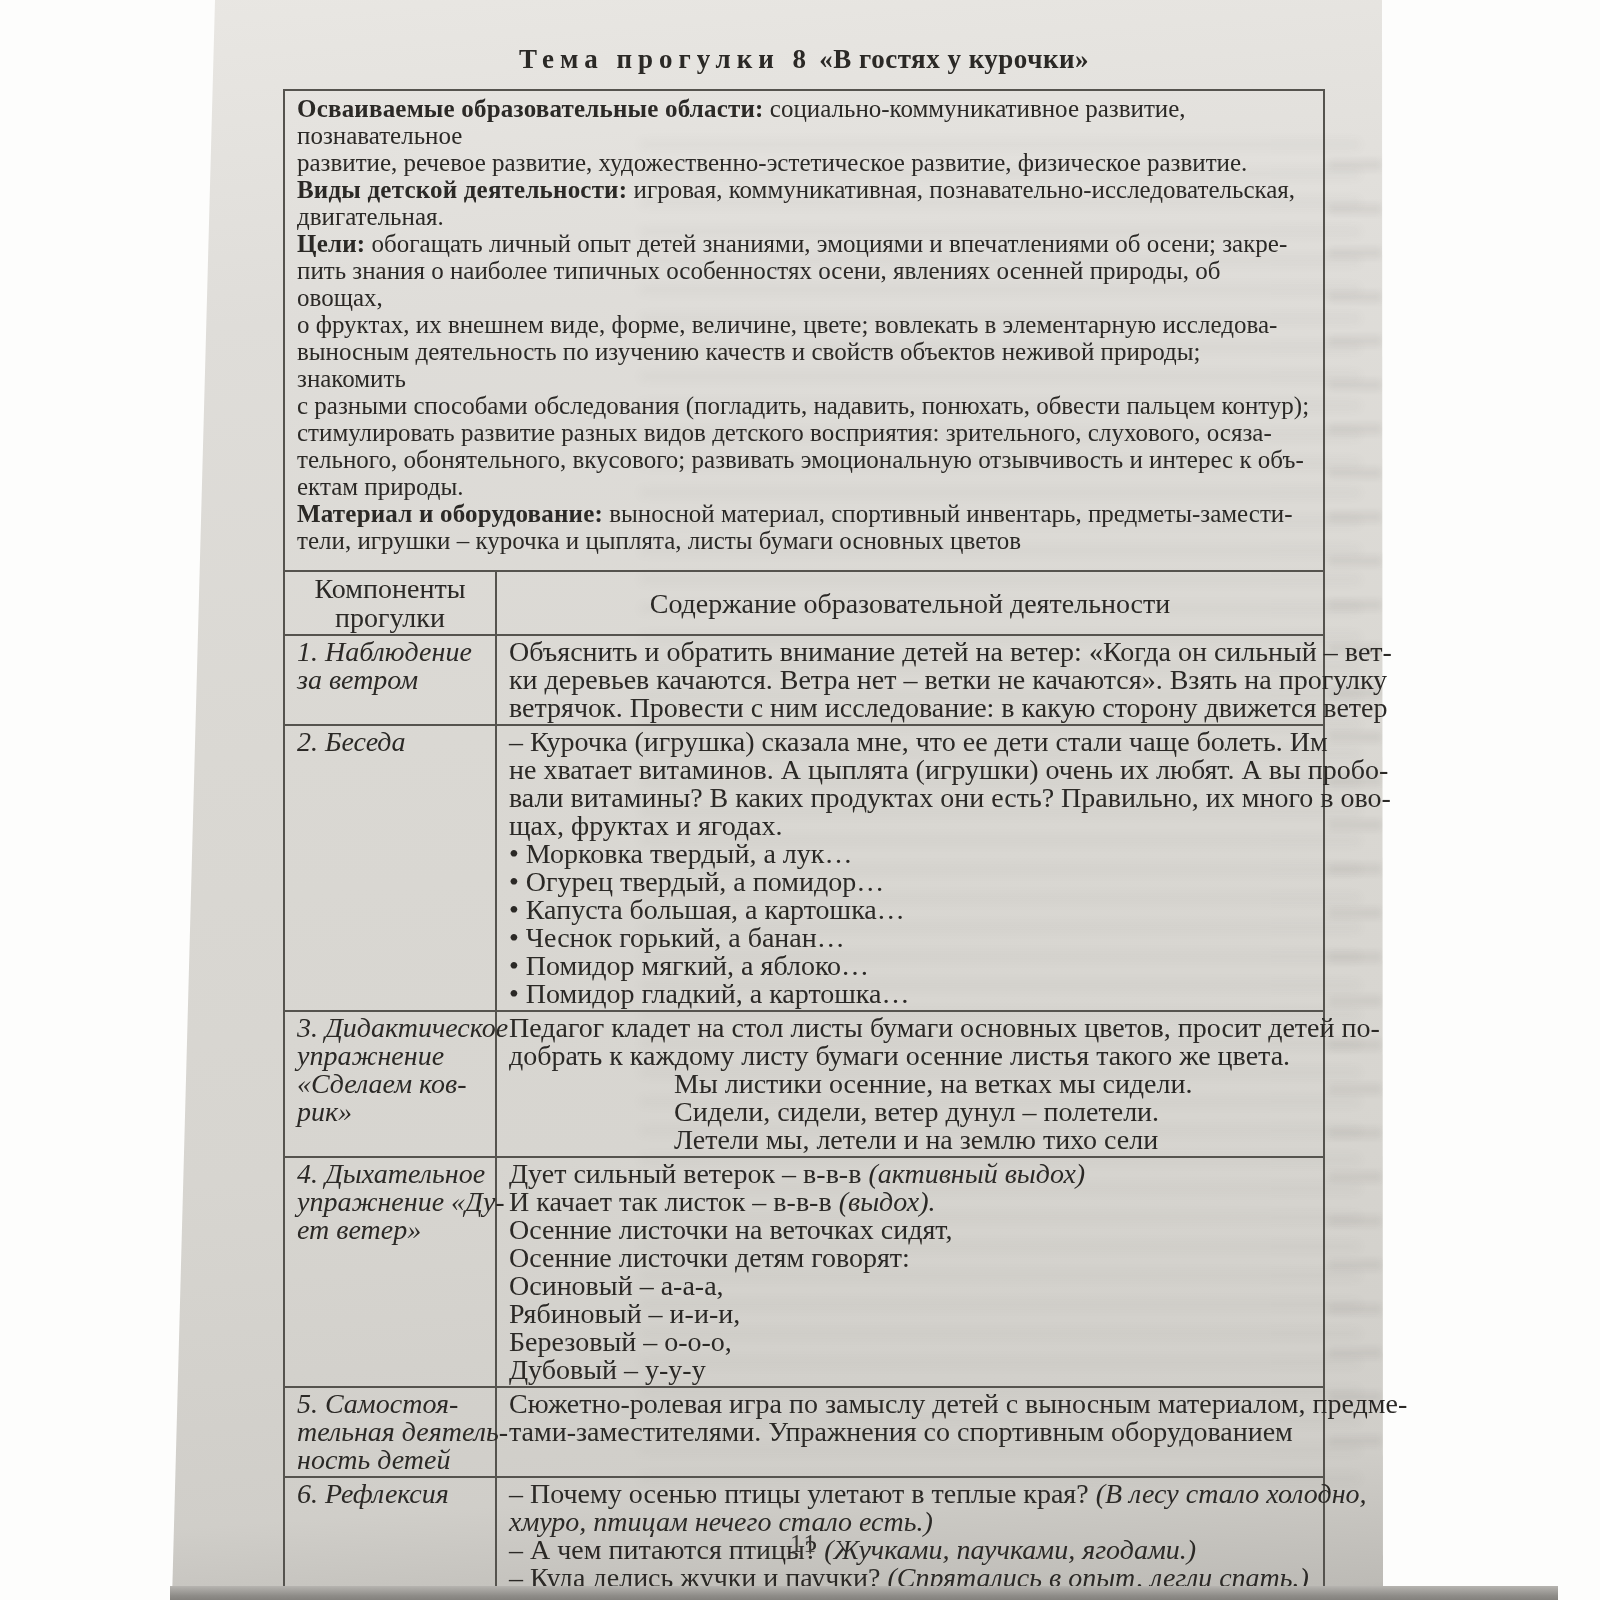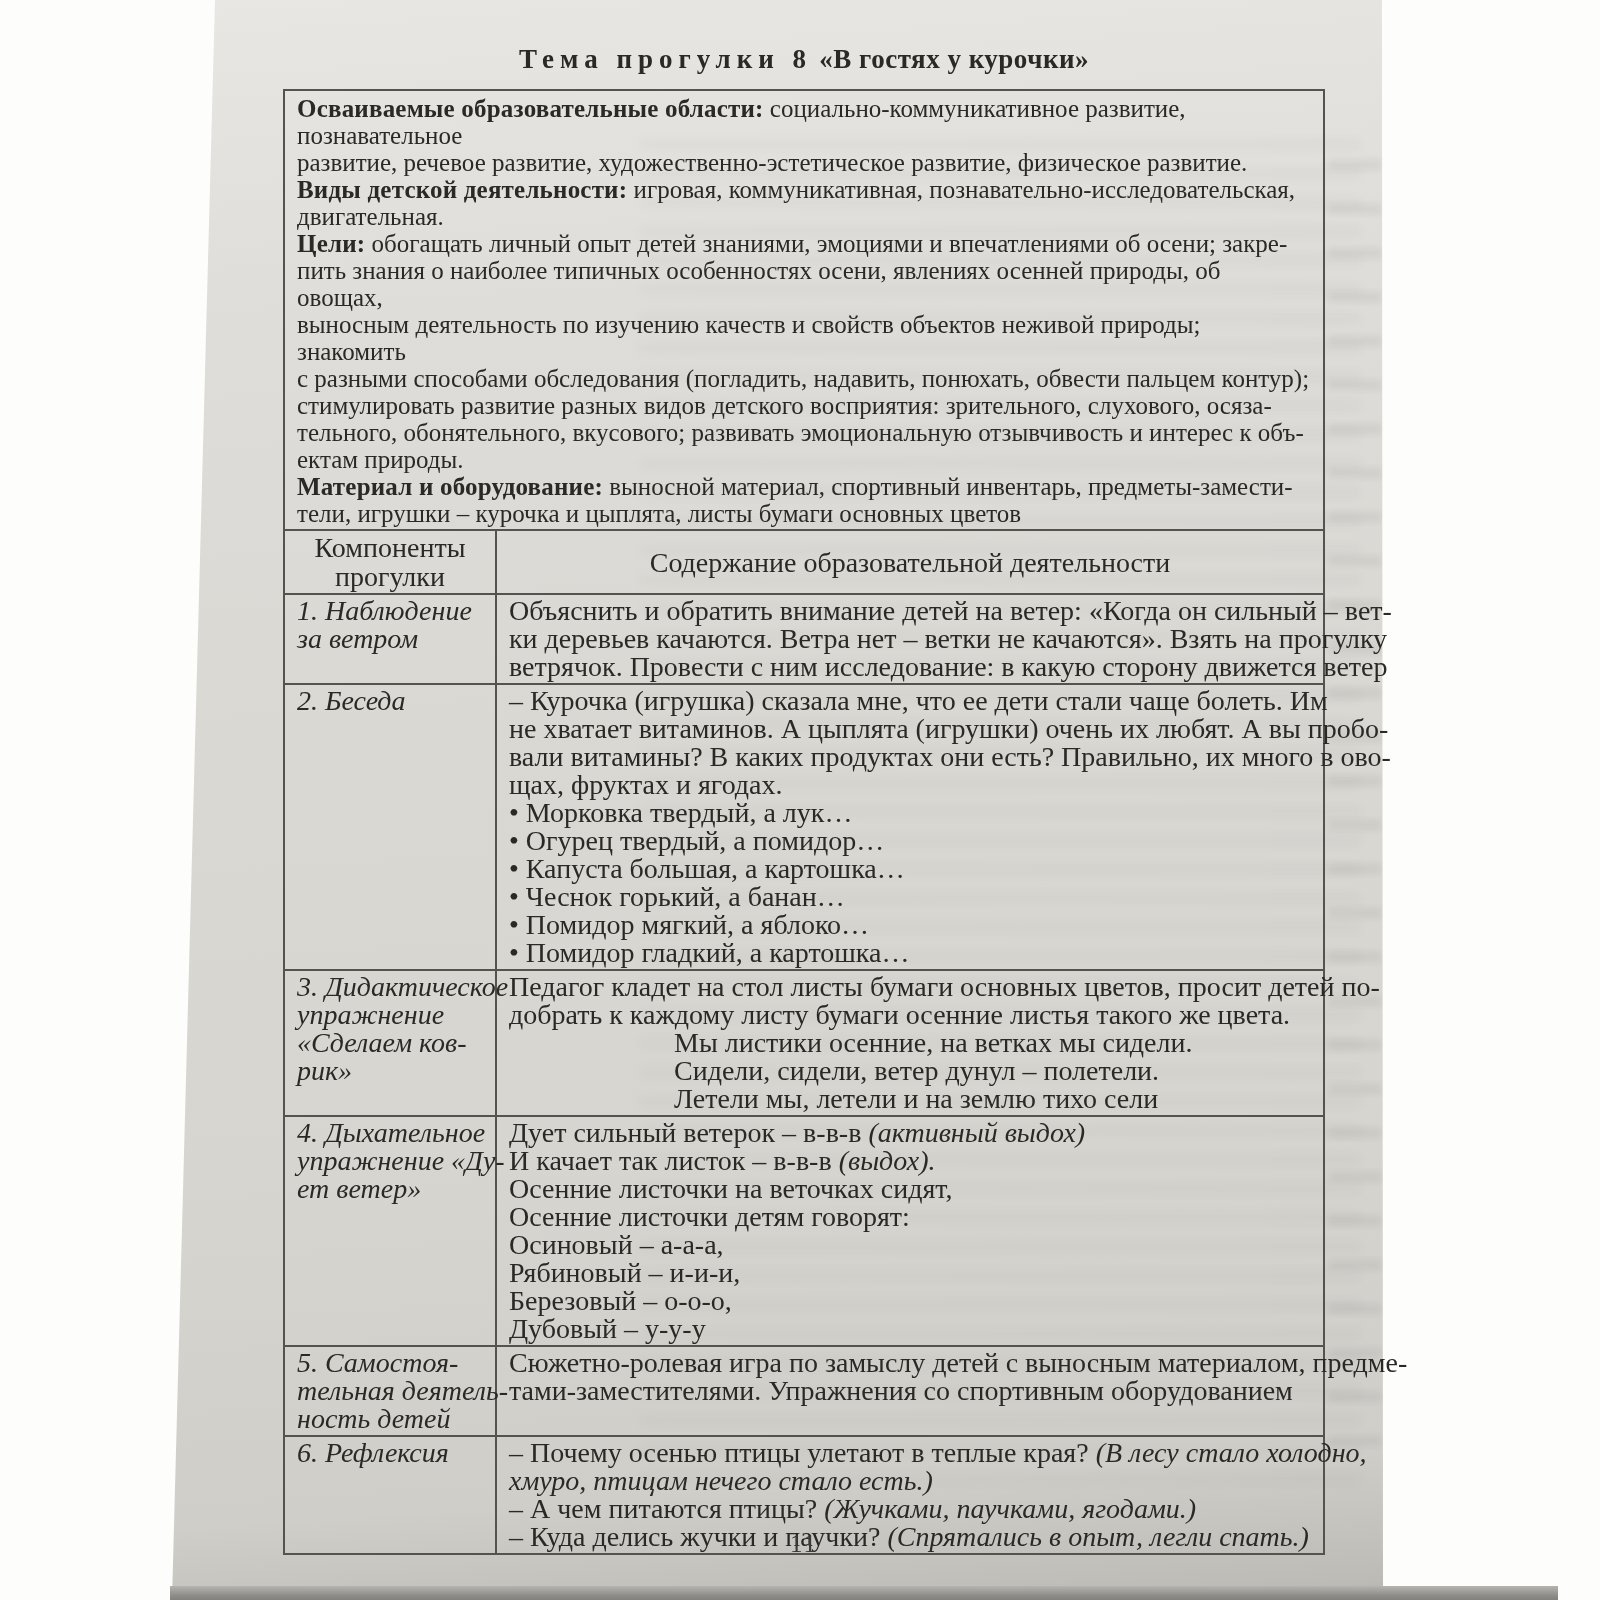--- a/index.html
+++ b/index.html
@@ -32,21 +32,21 @@
   .bottom-band {
     position:absolute; left:170px; width:1388px; bottom:0; height:14px;
     background: linear-gradient(180deg, #b6b4b0 0%, #8e8c88 70%, #83817d 100%);
   }
   .content { position:absolute; left:283px; top:44px; width:1042px; color:#2b2926; }
   .title { text-align:center; font-size:27px; margin:0 0 14px 0; white-space:nowrap; }
   .title .spaced { letter-spacing:6px; }
   .title .quoted { font-weight:bold; letter-spacing:0.5px; }
   .info-box {
     border:2px solid #55534e;
-    padding:4px 12px 2px 12px;
+    padding:4px 12px 16px 12px;
     font-size:25px; line-height:27px;
   }
   .info-line b { letter-spacing:0.2px; }
   table.schedule {
     border-collapse:collapse; width:100%; table-layout:fixed; margin-top:-2px;
     font-size:28px; line-height:28px; color:#2b2926;
   }
   table.schedule th, table.schedule td {
     border:2px solid #55534e; vertical-align:top; padding:2px 12px;
     font-weight:normal;
@@ -71,20 +71,21 @@
 <div class="content">
   <h1 class="title"><span class="spaced">Тема прогулки 8</span><span class="quoted"> «В гостях у курочки»</span></h1>
 
   <div class="info-box" id="info-box">
       <div class="info-line"><b>Осваиваемые образовательные области:</b> социально-коммуникативное развитие, познавательное</div>
       <div class="info-line">развитие, речевое развитие, художественно-эстетическое развитие, физическое развитие.</div>
       <div class="info-line"><b>Виды детской деятельности:</b> игровая, коммуникативная, познавательно-исследовательская,</div>
       <div class="info-line">двигательная.</div>
       <div class="info-line"><b>Цели:</b> обогащать личный опыт детей знаниями, эмоциями и впечатлениями об осени; закре-</div>
       <div class="info-line">пить знания о наиболее типичных особенностях осени, явлениях осенней природы, об овощах,</div>
+      <div class="info-line">о фруктах, их внешнем виде, форме, величине, цвете; вовлекать в элементарную исследова-</div>
       <div class="info-line">выносным деятельность по изучению качеств и свойств объектов неживой природы; знакомить</div>
       <div class="info-line">с разными способами обследования (погладить, надавить, понюхать, обвести пальцем контур);</div>
       <div class="info-line">стимулировать развитие разных видов детского восприятия: зрительного, слухового, осяза-</div>
       <div class="info-line">тельного, обонятельного, вкусового; развивать эмоциональную отзывчивость и интерес к объ-</div>
       <div class="info-line">ектам природы.</div>
       <div class="info-line"><b>Материал и оборудование:</b> выносной материал, спортивный инвентарь, предметы-замести-</div>
       <div class="info-line">тели, игрушки – курочка и цыплята, листы бумаги основных цветов</div>
     </div>
 
   <table class="schedule">

